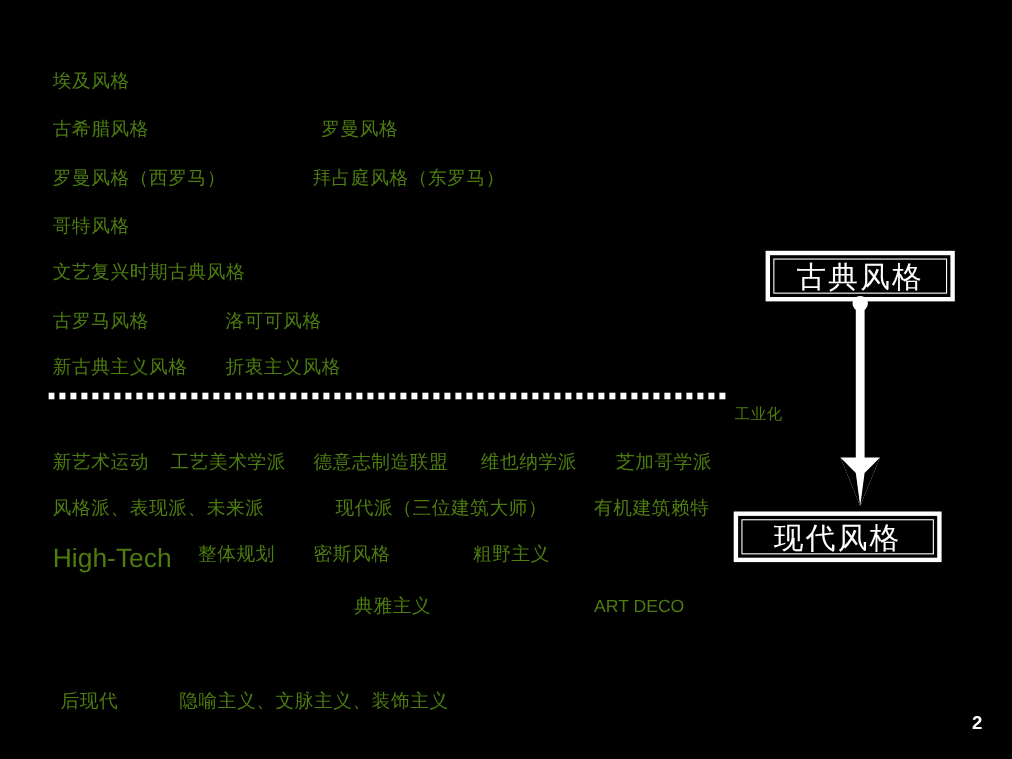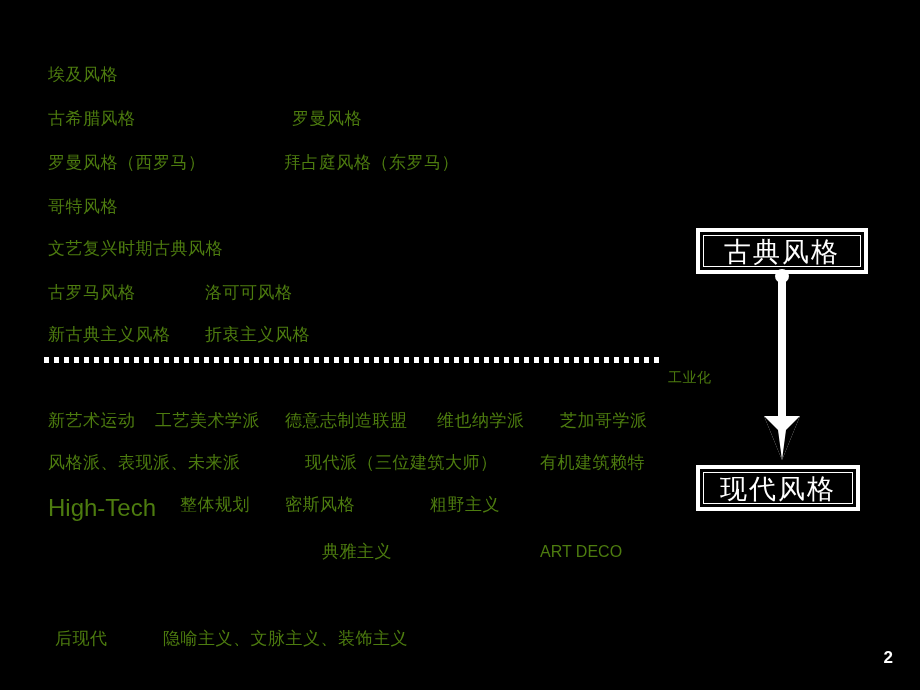--- a/index.html
+++ b/index.html
@@ -168,21 +168,21 @@
     <div class="connector-dot"></div>
 
     <svg class="arrow-svg" viewBox="0 0 52 192">
       <path d="M22 0 L30 0 L30 146 L44 146 L26 190 L8 146 L22 146 Z" fill="#ffffff"></path>
       <path d="M26 190 L8 146 L22 160 Z" fill="#000000"></path>
       <path d="M26 190 L44 146 L30 160 Z" fill="#000000"></path>
     </svg>
 
     <div class="txt" style="left:668px; top:360px; font-size:14px;">工业化</div>
 
-    <div class="node-box" style="left:696px; top:465px; width:164px; height:46px;">
+    <div class="node-box" style="left:667px; top:465px; width:189px; height:46px;">
       <span class="inner"></span>
       <span class="node-label">现代风格</span>
     </div>
   </div>
 
   <div class="page-number">2</div>
 
 </div>
 
 </body></html>

